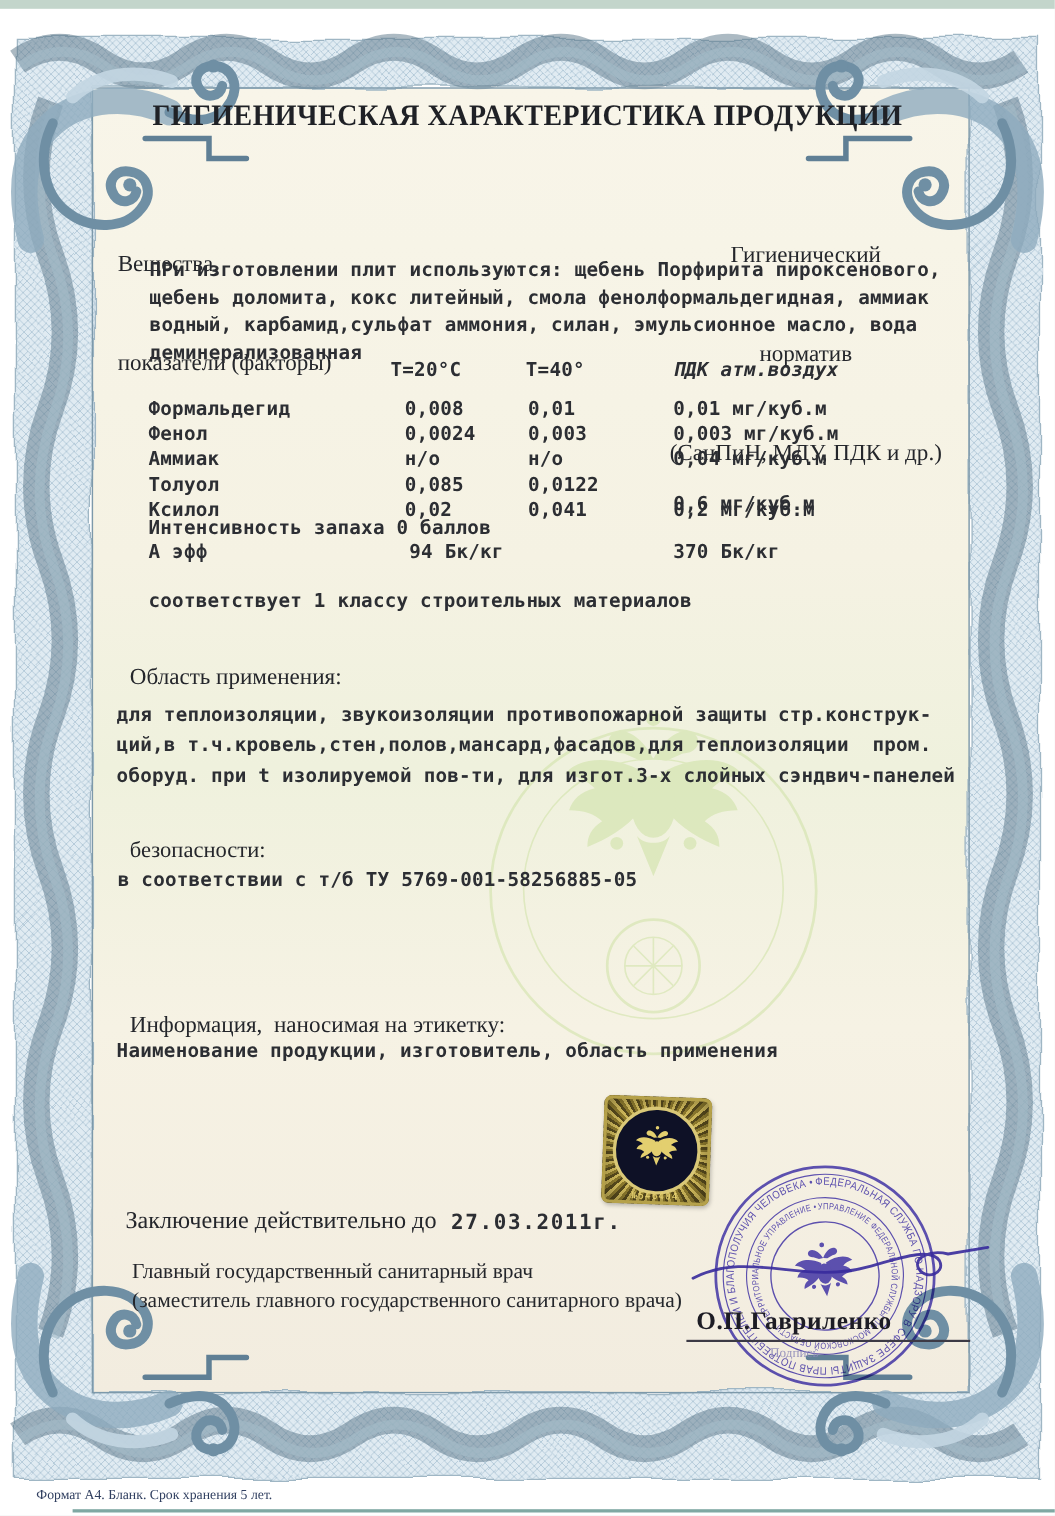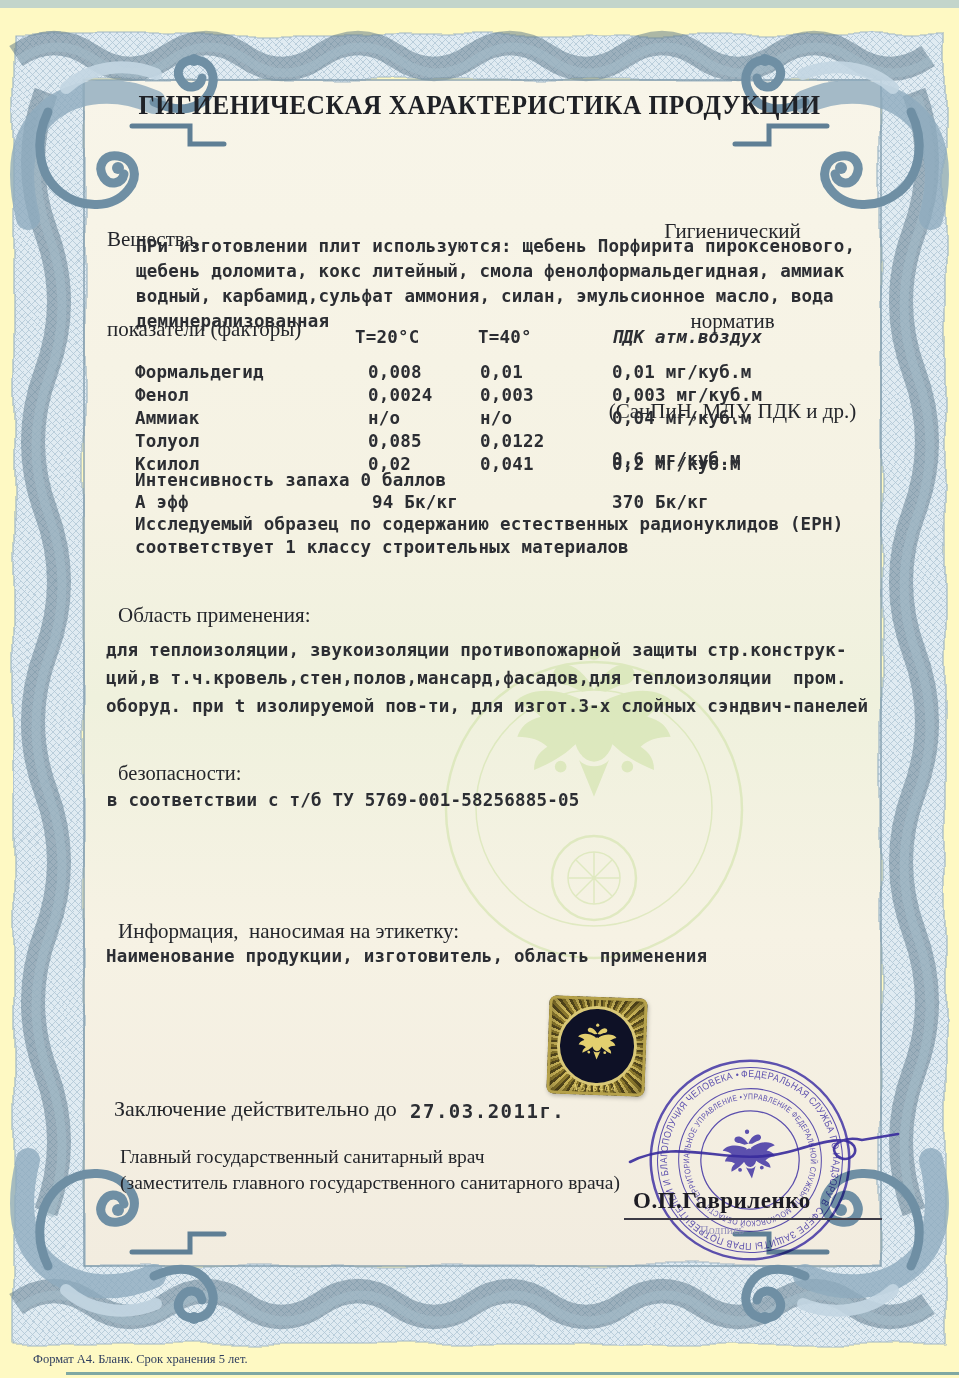--- a/index.html
+++ b/index.html
@@ -1,16 +1,16 @@
 <!DOCTYPE html>
 <html><head>
 <meta charset="utf-8">
 <style>
   html,body{margin:0;padding:0;background:#e9ebec;}
-  .page{position:relative;width:959px;height:1378px;background:#fef9c3;overflow:hidden;
+  .page{position:relative;width:959px;height:1378px;background:#ffffff;overflow:hidden;
         font-family:"Liberation Serif",serif;color:#24262b;}
   .edge-strip-top{position:absolute;left:0;top:0;width:959px;height:8px;background:#c3d5cb;}
   .edge-strip-bottom{position:absolute;left:66px;top:1372px;width:893px;height:3px;background:#7fa8a3;}
   .inner{position:absolute;left:84px;top:80px;width:797px;height:1186px;
          background:linear-gradient(180deg,#f8f5e9 0%,#f5f2e3 36%,#eff1dd 52%,#f6f2e4 72%,#f2ecdf 100%);}
   .border-svg,.overlay-svg{position:absolute;left:0;top:0;width:959px;height:1378px;pointer-events:none;}
   .content{position:absolute;left:0;top:0;width:959px;height:1378px;}
   .abs{position:absolute;white-space:pre;}
   .title{left:0;top:90px;width:959px;text-align:center;font-size:27px;font-weight:600;
          letter-spacing:.5px;transform:scaleX(.94);color:#1f2126;}
@@ -164,21 +164,20 @@
       <span class="c-2" style="top:454px;">0,041</span>
       <span class="c-3" style="top:454px;">0,2 мг/куб.м</span>
     </div>
 
     <div class="abs mono" style="left:135px;top:470px;">Интенсивность запаха 0 баллов</div>
     <div class="row mono">
       <span class="c-name" style="top:492px;">А эфф</span>
       <span style="left:372px;top:492px;">94 Бк/кг</span>
       <span class="c-3" style="top:492px;">370 Бк/кг</span>
     </div>
-    <div class="abs mono" style="left:135px;top:514px;">Исследуемый образец по содержанию естественных радионуклидов (ЕРН)</div>
     <div class="abs mono" style="left:135px;top:537px;">соответствует 1 классу строительных материалов</div>
 
     <div class="abs serif20" style="left:118px;top:600px;">Область применения:</div>
     <div class="abs mono" style="left:106px;top:640px;">для теплоизоляции, звукоизоляции противопожарной защиты стр.конструк-</div>
     <div class="abs mono" style="left:106px;top:668px;">ций,в т.ч.кровель,стен,полов,мансард,фасадов,для теплоизоляции  пром.</div>
     <div class="abs mono" style="left:106px;top:696px;">оборуд. при t изолируемой пов-ти, для изгот.3-х слойных сэндвич-панелей</div>
 
     <div class="abs serif20" style="left:118px;top:758px;font-size:20.5px;">безопасности:</div>
     <div class="abs mono" style="left:107px;top:790px;">в соответствии с т/б ТУ 5769-001-58256885-05</div>
 

